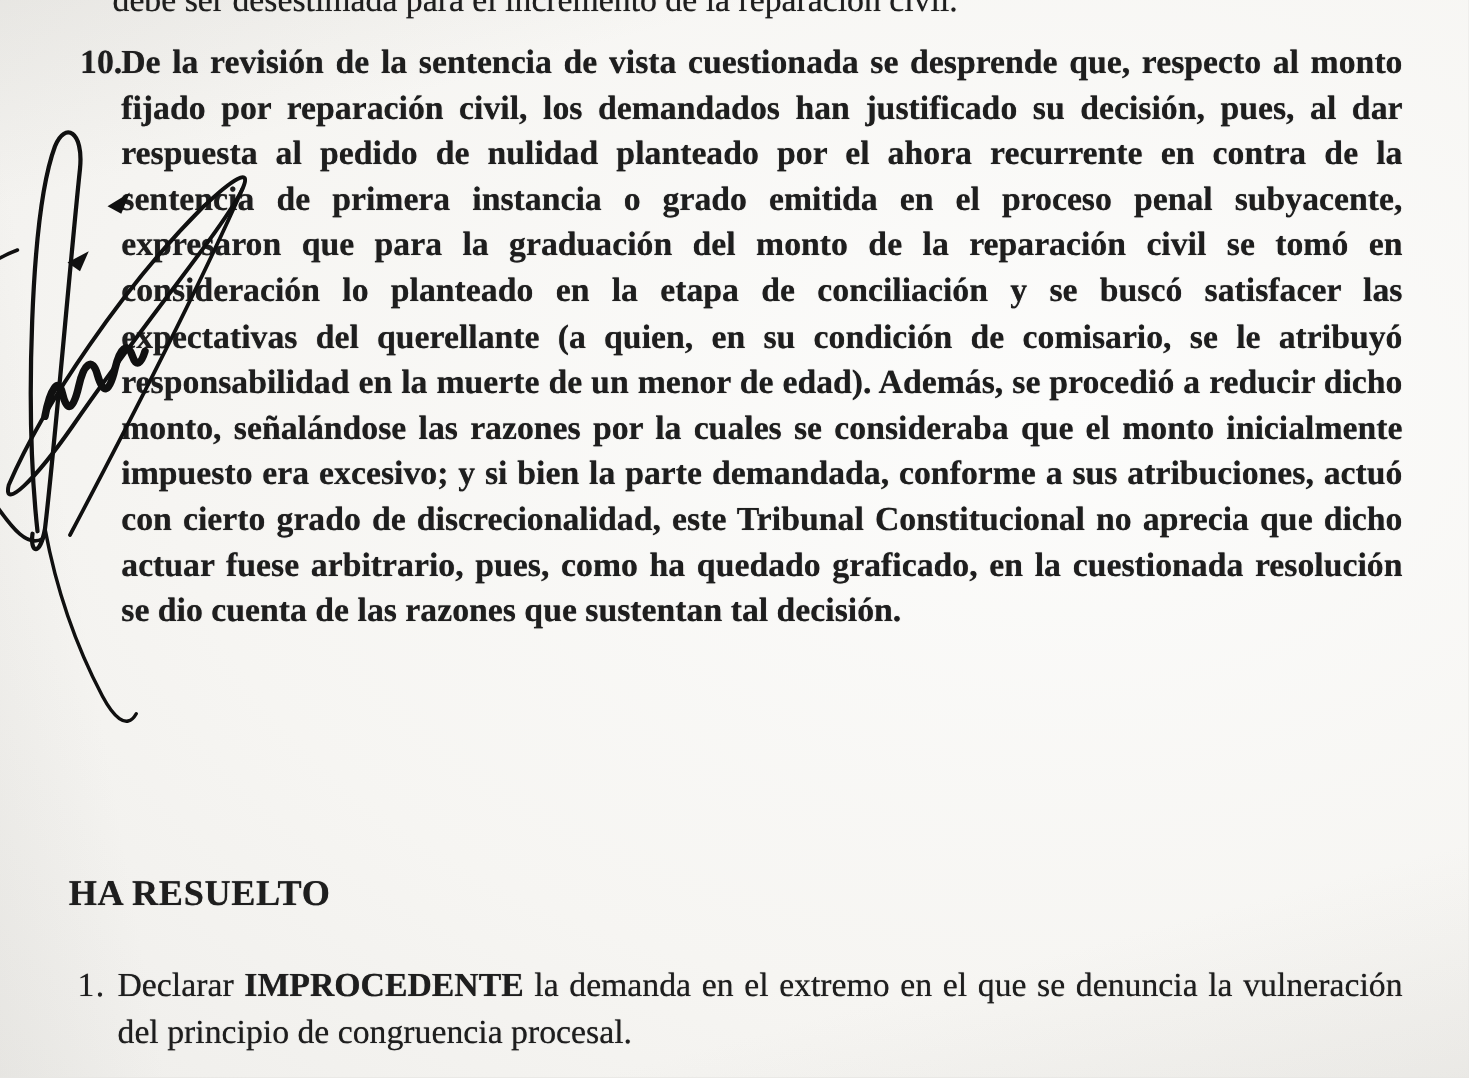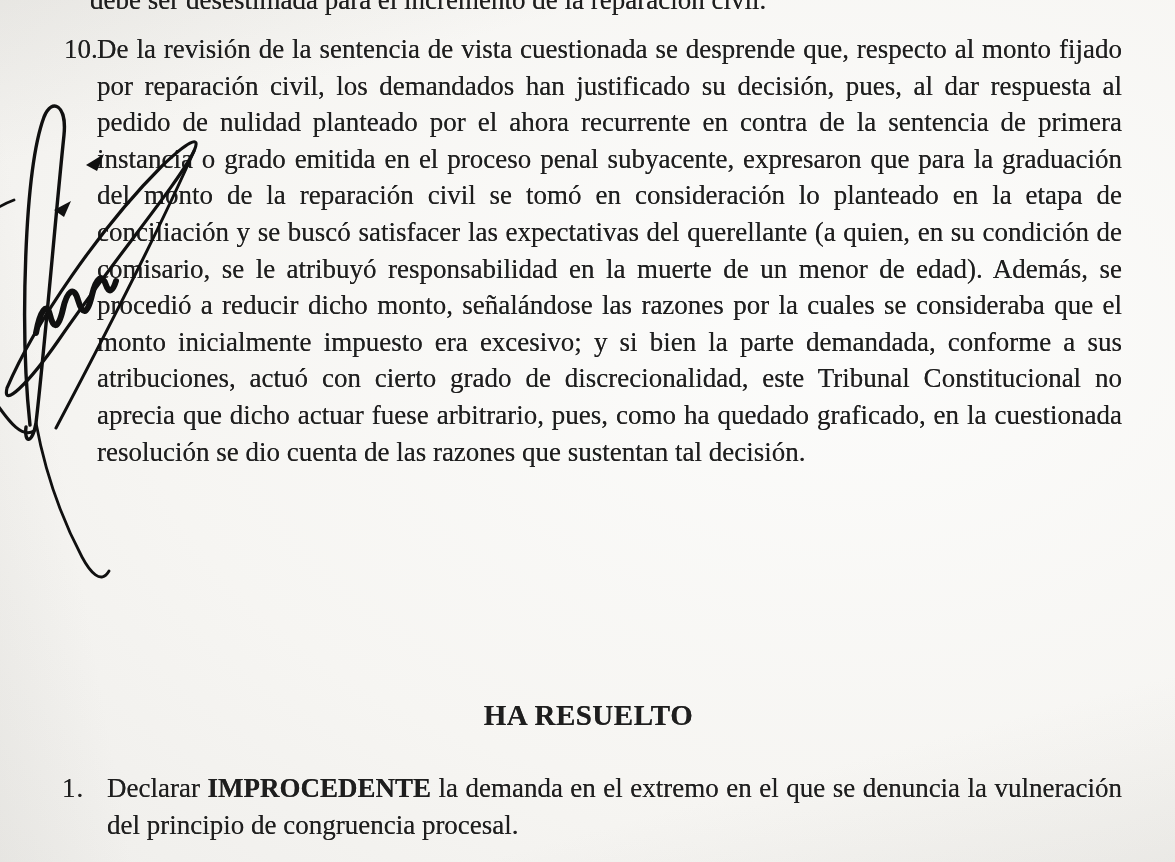--- a/index.html
+++ b/index.html
@@ -45,50 +45,50 @@
   .numbered .body {
     font-size: 27px;
     line-height: 36.6px;
     text-align: justify;
     text-justify: inter-word;
   }
   .para10 {
     left: 64px;
     top: 31px;
     width: 1058px;
+    font-weight: bold;
   }
   .para10 .body { margin-left: 33px; }
   .closing {
     position: absolute;
     left: 55px;
     top: 563px;
     width: 1052px;
     font-size: 27px;
     line-height: 36.6px;
     text-align: justify;
     text-indent: 47px;
   }
   .heading {
     position: absolute;
     left: 55px;
     top: 698px;
     width: 1067px;
-    text-align: center;
     font-size: 29px;
     font-weight: bold;
     letter-spacing: 0.5px;
     line-height: 34px;
   }
   .item1 {
     left: 62px;
     top: 770px;
     width: 1060px;
   }
   .item1 .num { letter-spacing: 1px; }
-  .item1 .body { margin-left: 45px; }
+  .item1 .body { margin-left: 32px; }
   .item1 .body b { font-weight: bold; }
   .signature {
     position: absolute;
     left: -10px;
     top: 93px;
     width: 240px;
     height: 510px;
     pointer-events: none;
     z-index: 5;
   }

